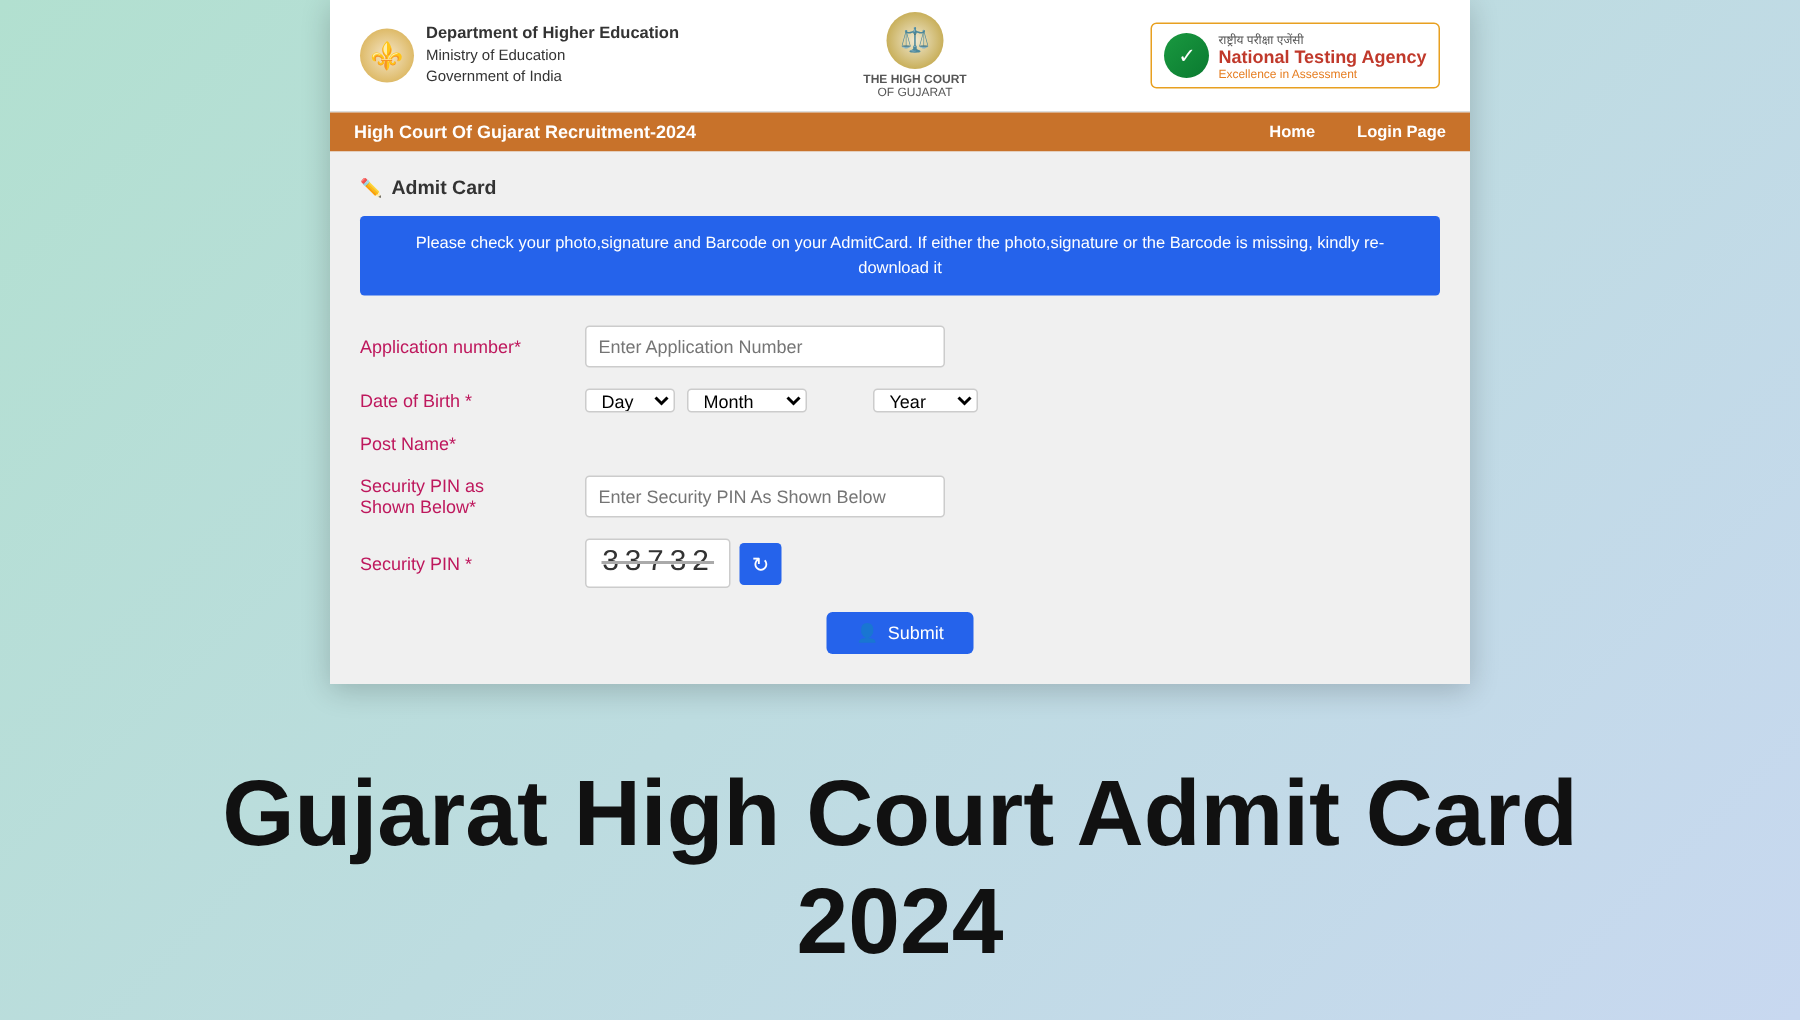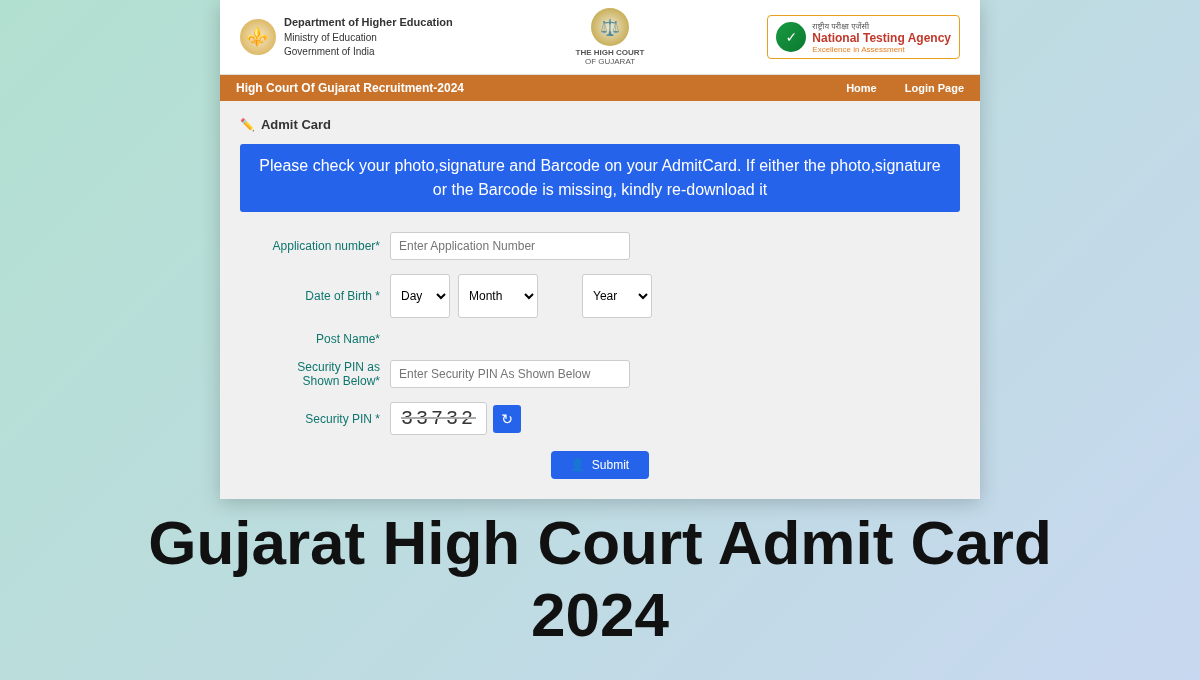--- a/index.html
+++ b/index.html
@@ -146,43 +146,42 @@
     .edit-icon {
       font-size: 12px;
     }
 
     
     .alert-box {
       background: #2563eb;
       color: white;
       text-align: center;
       padding: 10px 16px;
-      font-size: 16px;
+      font-size: 11px;
       border-radius: 3px;
       margin-bottom: 20px;
       line-height: 1.5;
     }
 
     
     .form-area {
       background: #f0f0f0;
     }
 
     .form-row {
       display: flex;
       align-items: center;
       margin-bottom: 14px;
       gap: 10px;
     }
 
     .form-label {
       width: 140px;
       font-size: 12px;
-      color: #0f766e;
-      text-align: right;
+      color: #be185d;
       flex-shrink: 0;
     }
 
     .form-input {
       flex: 1;
       height: 28px;
       border: 1px solid #ccc;
       border-radius: 3px;
       padding: 0 8px;
       font-size: 12px;
@@ -192,21 +191,21 @@
       max-width: 240px;
     }
 
     
     .dob-selects {
       display: flex;
       gap: 8px;
     }
 
     .dob-select {
-      height: 44px;
+      height: 16px;
       border: 1px solid #ccc;
       border-radius: 3px;
       font-size: 12px;
       background: white;
       padding: 0 6px;
       cursor: pointer;
     }
 
     .dob-select.day { width: 60px; }
     .dob-select.month { width: 80px; }

